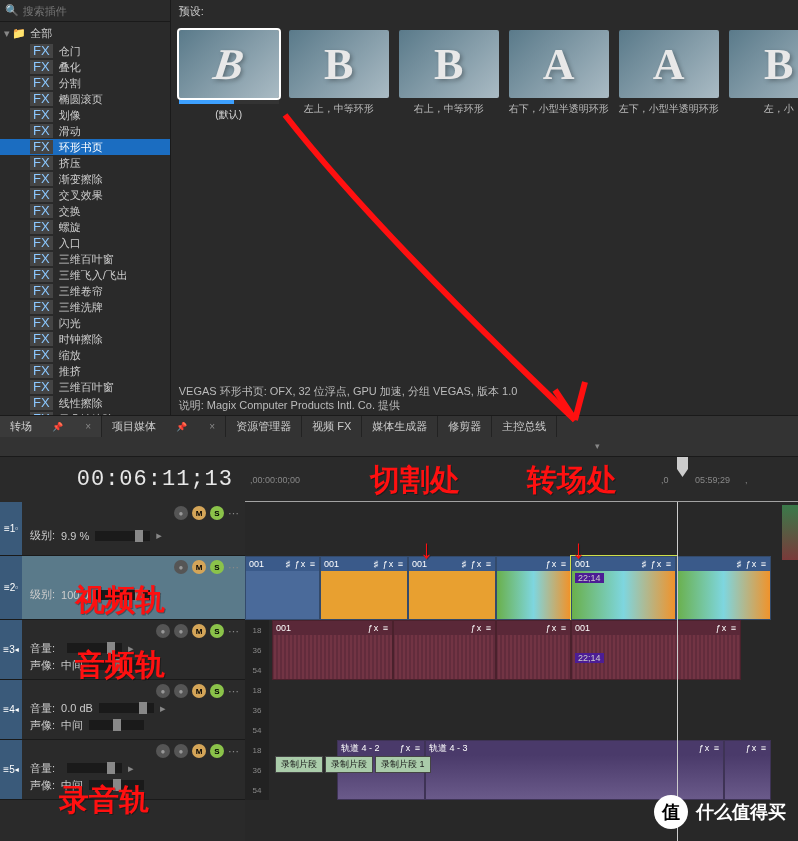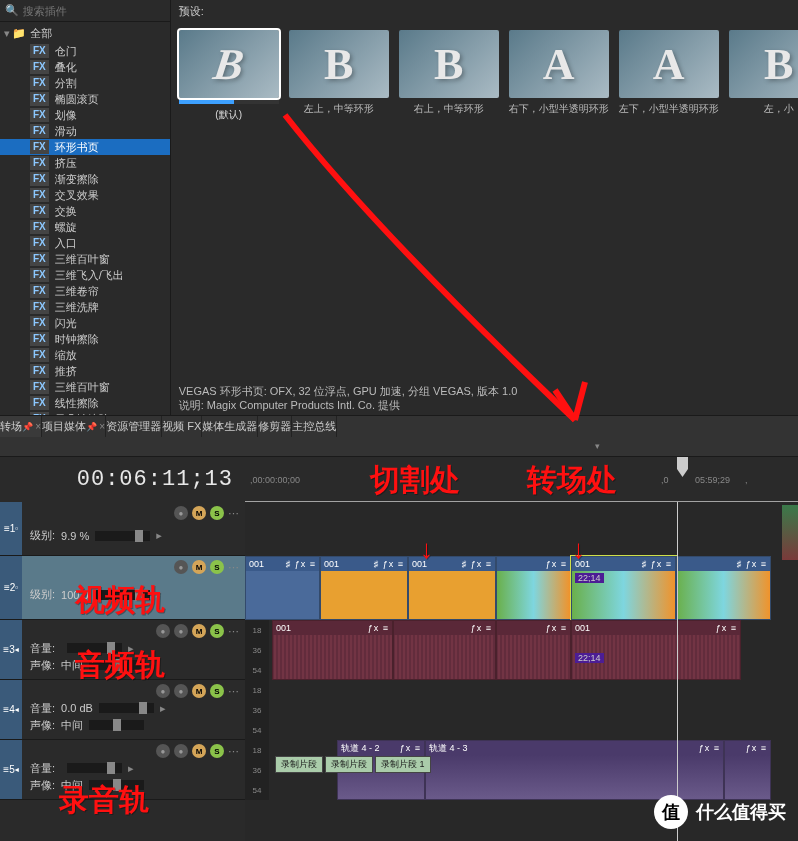--- a/index.html
+++ b/index.html
@@ -10,40 +10,40 @@
 .left-panel { width: 175px; background: #2a2a2a; border-right: 1px solid #1a1a1a; display: flex; flex-direction: column; }
 .search-bar { display: flex; align-items: center; padding: 3px 5px; border-bottom: 1px solid #1a1a1a; height: 22px; }
 .search-bar .icon { color: #888; margin-right: 4px; }
 .search-bar input { background: transparent; border: none; color: #888; flex: 1; font-size: 11px; outline: none; }
 
 .tree-root { flex: 1; overflow-y: auto; padding: 2px 0; }
 .tree-header { display: flex; align-items: center; padding: 2px 4px; cursor: pointer; }
 .tree-header .folder { color: #d4a558; margin-right: 4px; }
 .tree-item { display: flex; align-items: center; padding: 1px 4px 1px 30px; cursor: pointer; font-size: 11px; line-height: 14px; }
 .tree-item.selected { background: #1b6dc1; color: #fff; }
-.fx-badge { display: inline-block; background: #444; color: #8cc8ff; font-size: 10px; font-weight: bold; padding: 0 3px; margin-right: 6px; border-radius: 0; min-width: 16px; text-align: center; }
+.fx-badge { display: inline-block; background: #444; color: #8cc8ff; font-size: 13px; font-weight: normal; padding: 0 3px; margin-right: 6px; border-radius: 0; min-width: 16px; text-align: center; }
 
 .presets-panel { flex: 1; background: #2a2a2a; display: flex; flex-direction: column; position: relative; }
 .presets-header { padding: 3px 8px; font-size: 11px; height: 22px; display: flex; align-items: center; }
 .presets-grid { display: flex; gap: 10px; padding: 8px 8px; flex-wrap: nowrap; overflow: hidden; }
 .preset-item { width: 100px; text-align: center; }
 .preset-item.selected .thumb { outline: 2px solid #fff; }
 .thumb { width: 100px; height: 68px; background: linear-gradient(135deg, #5a7a8a 0%, #aabbc4 100%); border-radius: 2px; position: relative; overflow: hidden; display: flex; align-items: center; justify-content: center; }
 .thumb .letter { font-size: 44px; font-weight: bold; color: #e8e8e8; text-shadow: 2px 2px 4px rgba(0,0,0,.3); font-family: serif; }
 .thumb.first .letter { font-style: italic; transform: skewX(-8deg); }
 .preset-item .label { font-size: 10px; color: #bbb; margin-top: 4px; line-height: 13px; min-height: 26px; }
 .preset-item.selected .label { color: #ddd; }
 .preset-item.selected .bar { height: 6px; background: #333; display:flex; }
 .preset-item.selected .bar .seg { background:#3da0ff; width:55%; height:100%;}
 
 .info-bar { padding: 3px 8px; font-size: 11px; color: #bbb; line-height: 14px; }
 
 
 .tabs-row { display: flex; background: #333; border-top: 1px solid #1a1a1a; height: 22px; align-items: stretch; }
-.tab { padding: 3px 0; font-size: 11px; cursor: pointer; border-right: 1px solid #222; display: flex; align-items: center; gap: 0; }
+.tab { padding: 3px 10px; font-size: 11px; cursor: pointer; border-right: 1px solid #222; display: flex; align-items: center; gap: 20px; }
 .tab.active { background: #3a3a3a; }
 .tab .pin { font-size: 9px; color: #888; }
 .tab .x { font-size: 10px; color: #888; margin-left: 2px; }
 
 
 .timeline-section { display: flex; flex-direction: column; height: 426px; background: #2a2a2a; }
 .timeline-toolbar { height: 20px; background: #333; border-bottom: 1px solid #1a1a1a; position: relative; }
 .marker-box { position: absolute; left: 548px; top: 2px; background: #1a1a1a; color: #ccc; font-size: 10px; padding: 1px 6px; border: 1px solid #444; margin-top: 19px; }
 
 .timecode-row { display: flex; height: 45px; }

